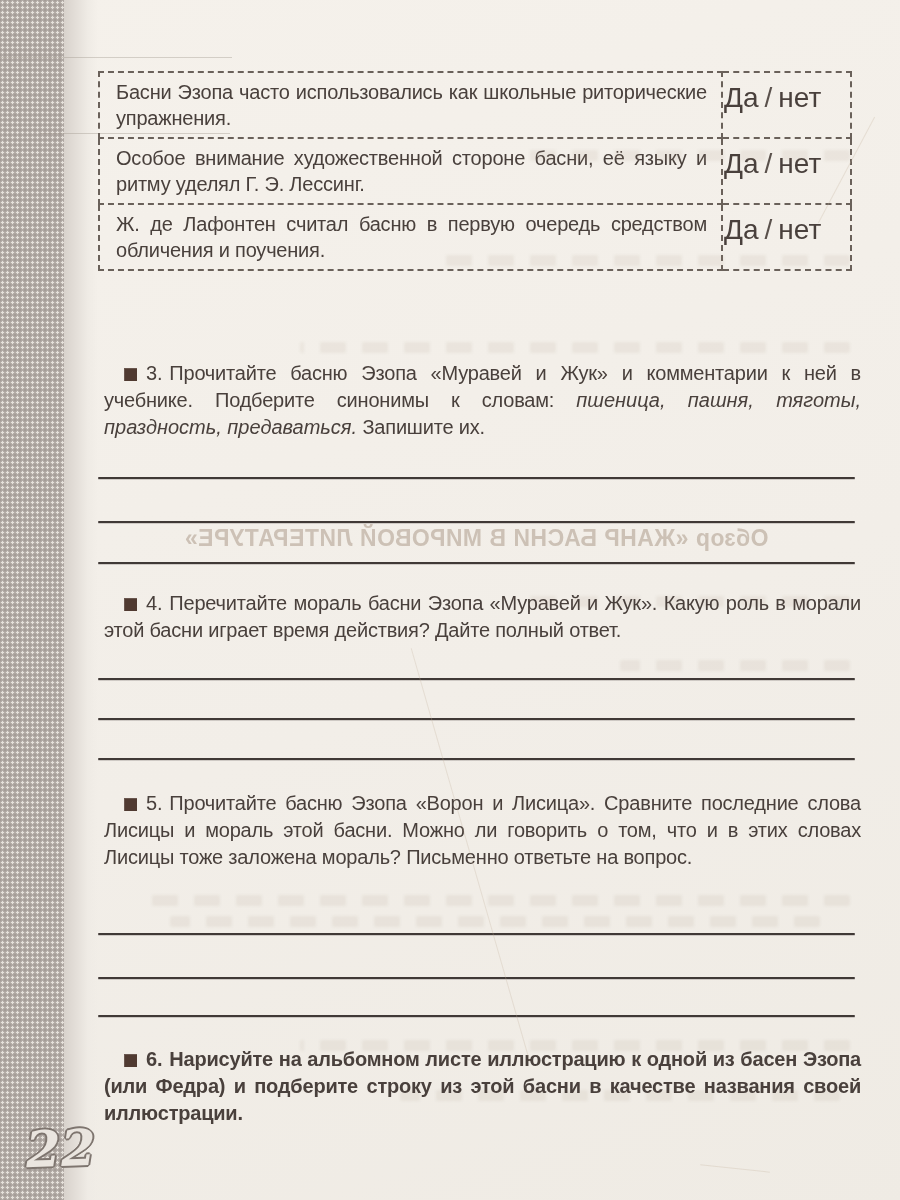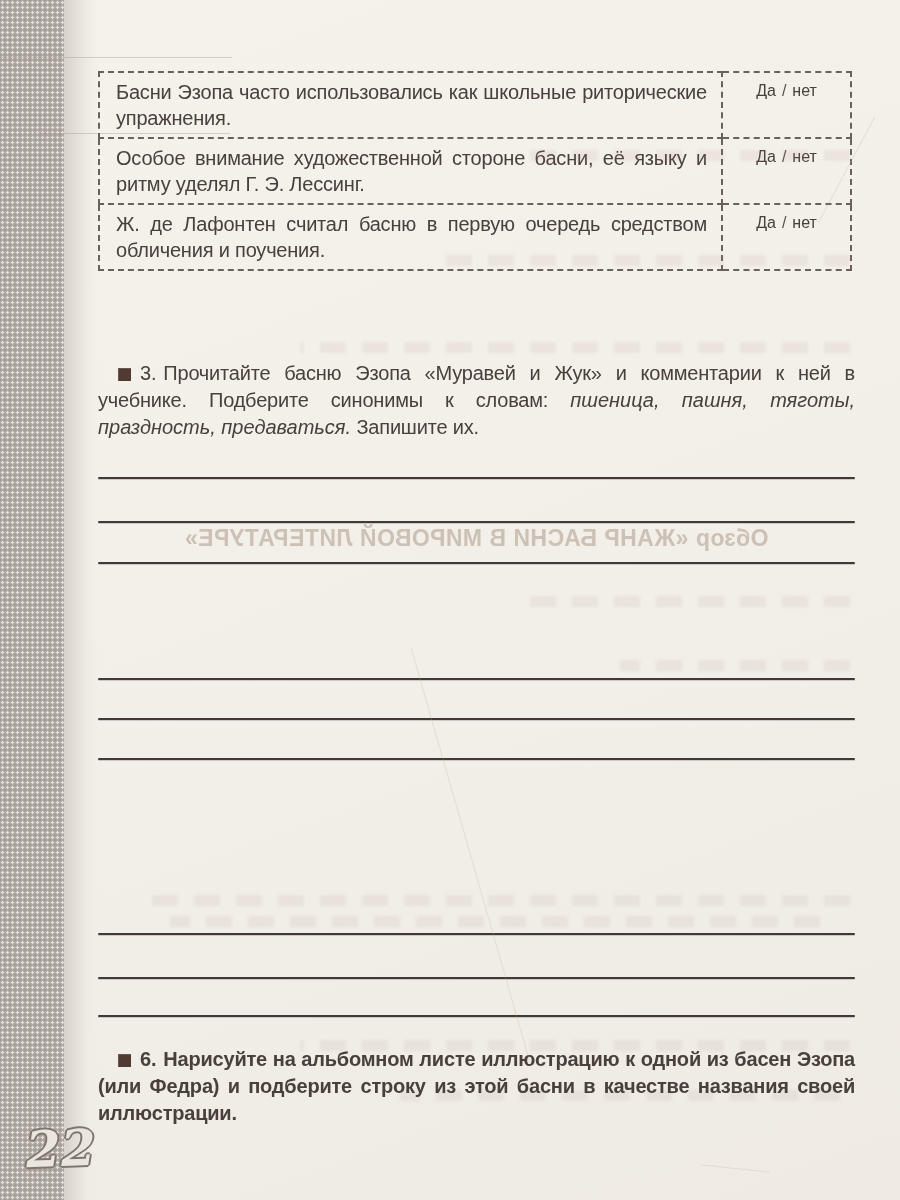--- a/index.html
+++ b/index.html
@@ -25,27 +25,27 @@
   .tf-table{
     position:absolute;left:98px;top:71px;width:754px;
     border-collapse:collapse;table-layout:fixed;
   }
   .tf-table td{border:2px dashed #6a615a;}
   td.stmt{
     padding:6px 14px 6px 16px;font-size:20px;line-height:26px;
     text-align:justify;letter-spacing:-0.2px;
   }
   td.ans{
-    width:125px;text-align:center;vertical-align:top;
-    padding-top:9px;font-size:16px;white-space:nowrap;
+    width:125px;text-align:left;vertical-align:top;
+    padding-top:9px;font-size:28px;white-space:nowrap;
   }
   td.ans .sep{margin:0 6px;color:#5a514c;}
   
   .task{
-    position:absolute;left:98px;width:757px;margin:0;
+    position:absolute;left:104px;width:757px;margin:0;
     font-size:20px;line-height:27px;text-align:justify;text-indent:20px;
     letter-spacing:-0.2px;
   }
   .bullet{
     display:inline-block;width:13px;height:13px;background:#503a31;
     margin-right:9px;vertical-align:-1px;box-shadow:inset 1px 1px 0 rgba(255,255,255,.15);
   }
   .num{margin-right:7px;}
   .task i{letter-spacing:0;}
   
@@ -122,25 +122,31 @@
   <p class="task" style="top:360px;">
     <span class="bullet"></span><span class="num">3.</span><span>Прочитайте басню Эзопа «Муравей и Жук» и комментарии к ней в учебнике. Подберите синонимы к словам: </span><i>пшеница, пашня, тяготы, праздность, предаваться.</i><span> Запишите их.</span>
   </p>
 
   <div class="wline" style="top:477px;"></div>
   <div class="wline" style="top:521px;"></div>
   <div class="wline" style="top:562px;"></div>
 
   <div class="bleed-heading">Обзор «ЖАНР БАСНИ В МИРОВОЙ ЛИТЕРАТУРЕ»</div>
 
+  <p class="task" style="top:590px;">
+    <span class="bullet"></span><span class="num">4.</span><span>Перечитайте мораль басни Эзопа «Муравей и Жук». Какую роль в морали этой басни играет время действия? Дайте полный ответ.</span>
+  </p>
 
   <div class="wline" style="top:678px;"></div>
   <div class="wline" style="top:718px;"></div>
   <div class="wline" style="top:758px;"></div>
 
+  <p class="task" style="top:790px;">
+    <span class="bullet"></span><span class="num">5.</span><span>Прочитайте басню Эзопа «Ворон и Лисица». Сравните последние слова Лисицы и мораль этой басни. Можно ли говорить о том, что и в этих словах Лисицы тоже заложена мораль? Письменно ответьте на вопрос.</span>
+  </p>
 
   <div class="wline" style="top:933px;"></div>
   <div class="wline" style="top:977px;"></div>
   <div class="wline" style="top:1015px;"></div>
 
   <p class="task" style="top:1046px;font-weight:bold;">
     <span class="bullet"></span><span class="num">6.</span><span>Нарисуйте на альбомном листе иллюстрацию к одной из басен Эзопа (или Федра) и подберите строку из этой басни в качестве названия своей иллюстрации.</span>
   </p>
 
   <div class="crease" style="left:846px;top:110px;width:1px;height:120px;transform:rotate(28deg);"></div>

